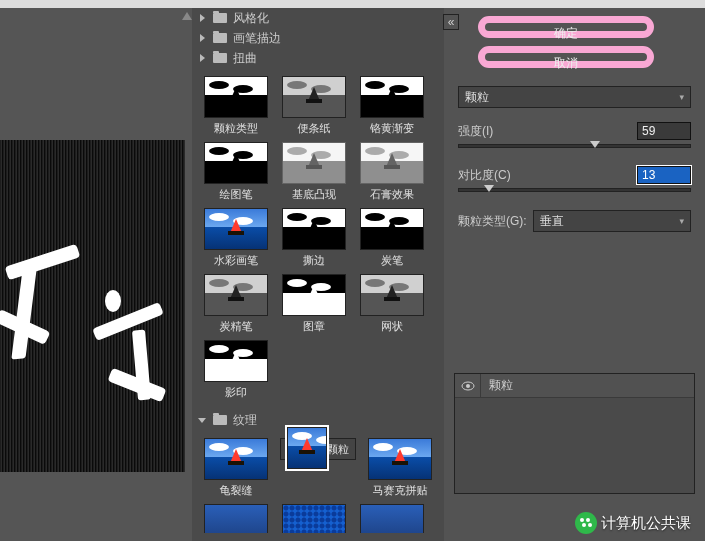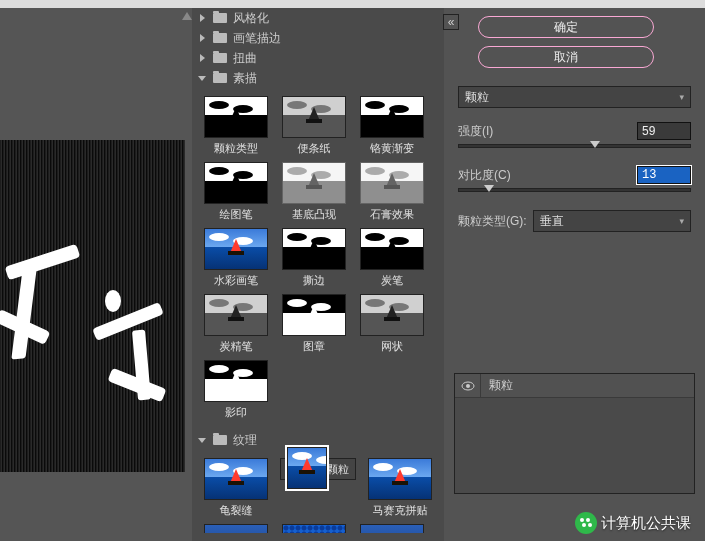--- a/index.html
+++ b/index.html
@@ -105,33 +105,33 @@
   
   .set-col { flex:1; background:#535353; padding:8px 10px; position:relative; }
   .collapse-btn {
     position:absolute; top:6px; left:-1px;
     width:16px;height:16px;border:1px solid #222;background:#535353;
     display:flex;align-items:center;justify-content:center;font-size:12px;color:#ccc;
     line-height:1;
   }
   .btn {
     display:block; width: 176px; height:22px; margin:0 0 8px 24px;
-    border:1px solid #f9a8d4; border-radius:11px; background:#535353;
+    border:7px solid #f9a8d4; border-radius:11px; background:#535353;
     color:#eee; text-align:center; line-height:20px; cursor:pointer;
   }
   .sel-row { margin:18px 4px 14px; display:flex; }
   .sel {
     flex:1; height:22px; border:1px solid #222; background:#444;
     color:#ddd; padding:0 6px; display:flex; align-items:center; justify-content:space-between;
   }
   .sel .car { font-size:9px; color:#aaa; }
   .ctl { margin: 0 4px 18px; }
   .ctl-head { display:flex; justify-content:space-between; align-items:center; margin-bottom:4px;}
   .nbox { width:54px; height:18px; background:#3a3a3a; border:1px solid #111; color:#eee; text-align:left; padding:0 4px; line-height:16px; }
-  .nbox.active { background:#1a63c2; color:#fff; outline:1px solid #fff;font-family:Liberation Mono, monospace;}
+  .nbox.active { background:#1a63c2; color:#fff; outline:1px solid #fff;}
   .slider { height:4px; background:#333; border:1px solid #222; position:relative; margin-top:2px;}
   .knob { position:absolute; top:-4px; width:0;height:0; border-left:5px solid transparent; border-right:5px solid transparent; border-top:7px solid #ccc; margin-left:-5px; }
   .type-row { display:flex; align-items:center; margin:0 4px; }
   .type-row .sel { flex:1; margin-left:6px; }
 
   .layers { position:absolute; left:10px; right:10px; top:365px; bottom:48px; border:1px solid #222; background:#4a4a4a; }
   .layer-row { height:24px; background:#515151; border-bottom:1px solid #3a3a3a; display:flex; align-items:center; }
   .eye { width:26px; display:flex; align-items:center; justify-content:center; border-right:1px solid #3a3a3a; height:100%; }
   .eye svg { width:14px; height:10px; }
   .layer-lbl { padding-left:8px; }
@@ -179,25 +179,20 @@
       </div>
       <div class="cat-row">
         <span class="tw r"></span>
         <span class="fld"></span>
         <span>画笔描边</span>
       </div>
       <div class="cat-row">
         <span class="tw r"></span>
         <span class="fld"></span>
         <span>扭曲</span>
-      </div>
-      <div class="cat-row">
-        <span class="tw d"></span>
-        <span class="fld"></span>
-        <span>素描</span>
       </div>
 
       <div class="grid" id="sketch-grid">
           <div class="th">
             <div class="tbox bw tex-dots">
               <div class="sky"></div>
               <div class="sea"></div>
               <div class="cloud" style="top:4px;left:4px"></div>
               <div class="cloud" style="top:8px;left:28px"></div>
               <div class="boat"></div>

